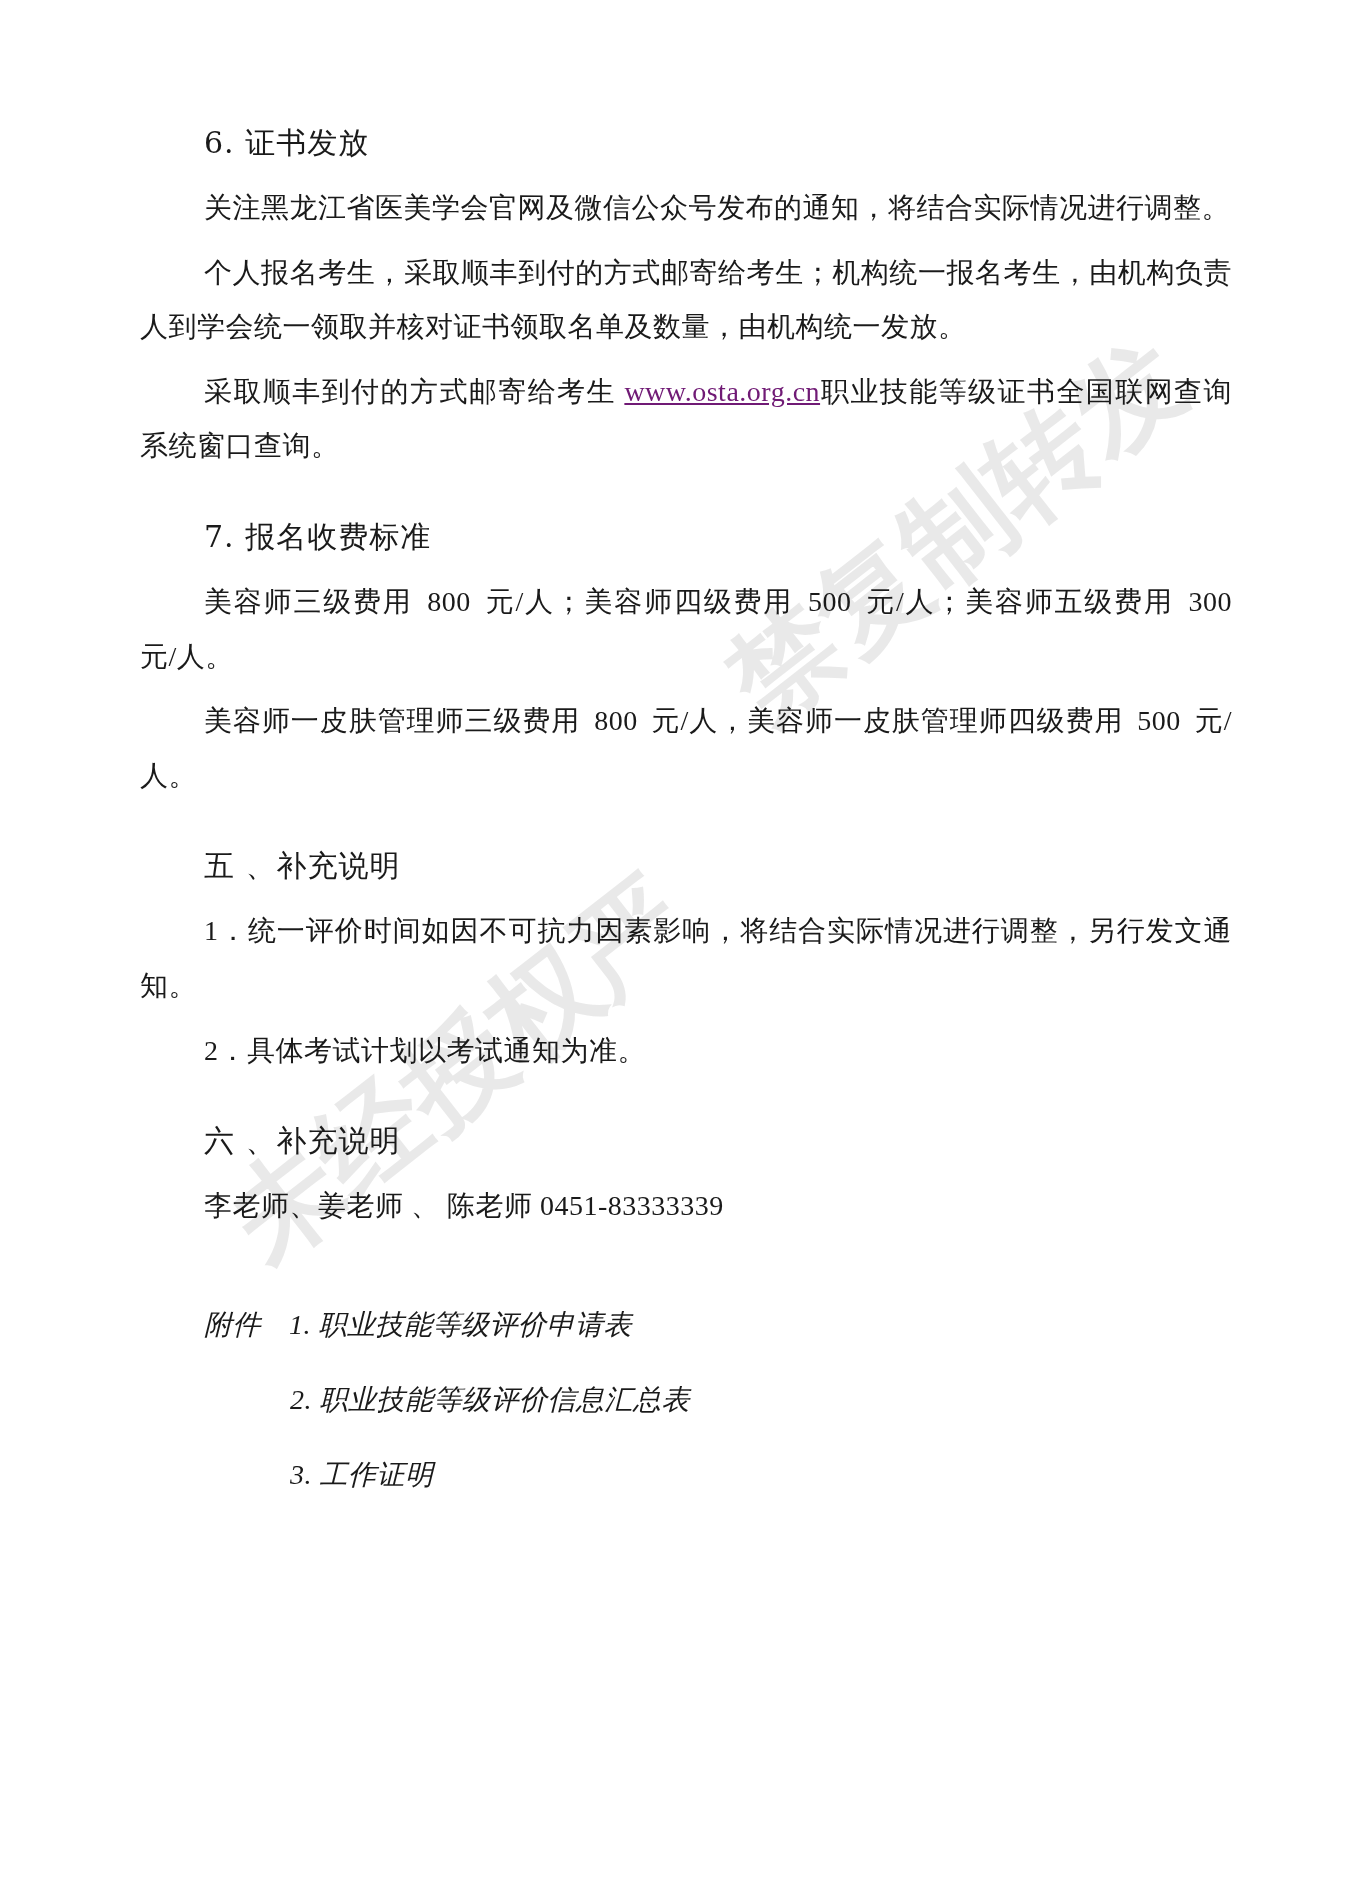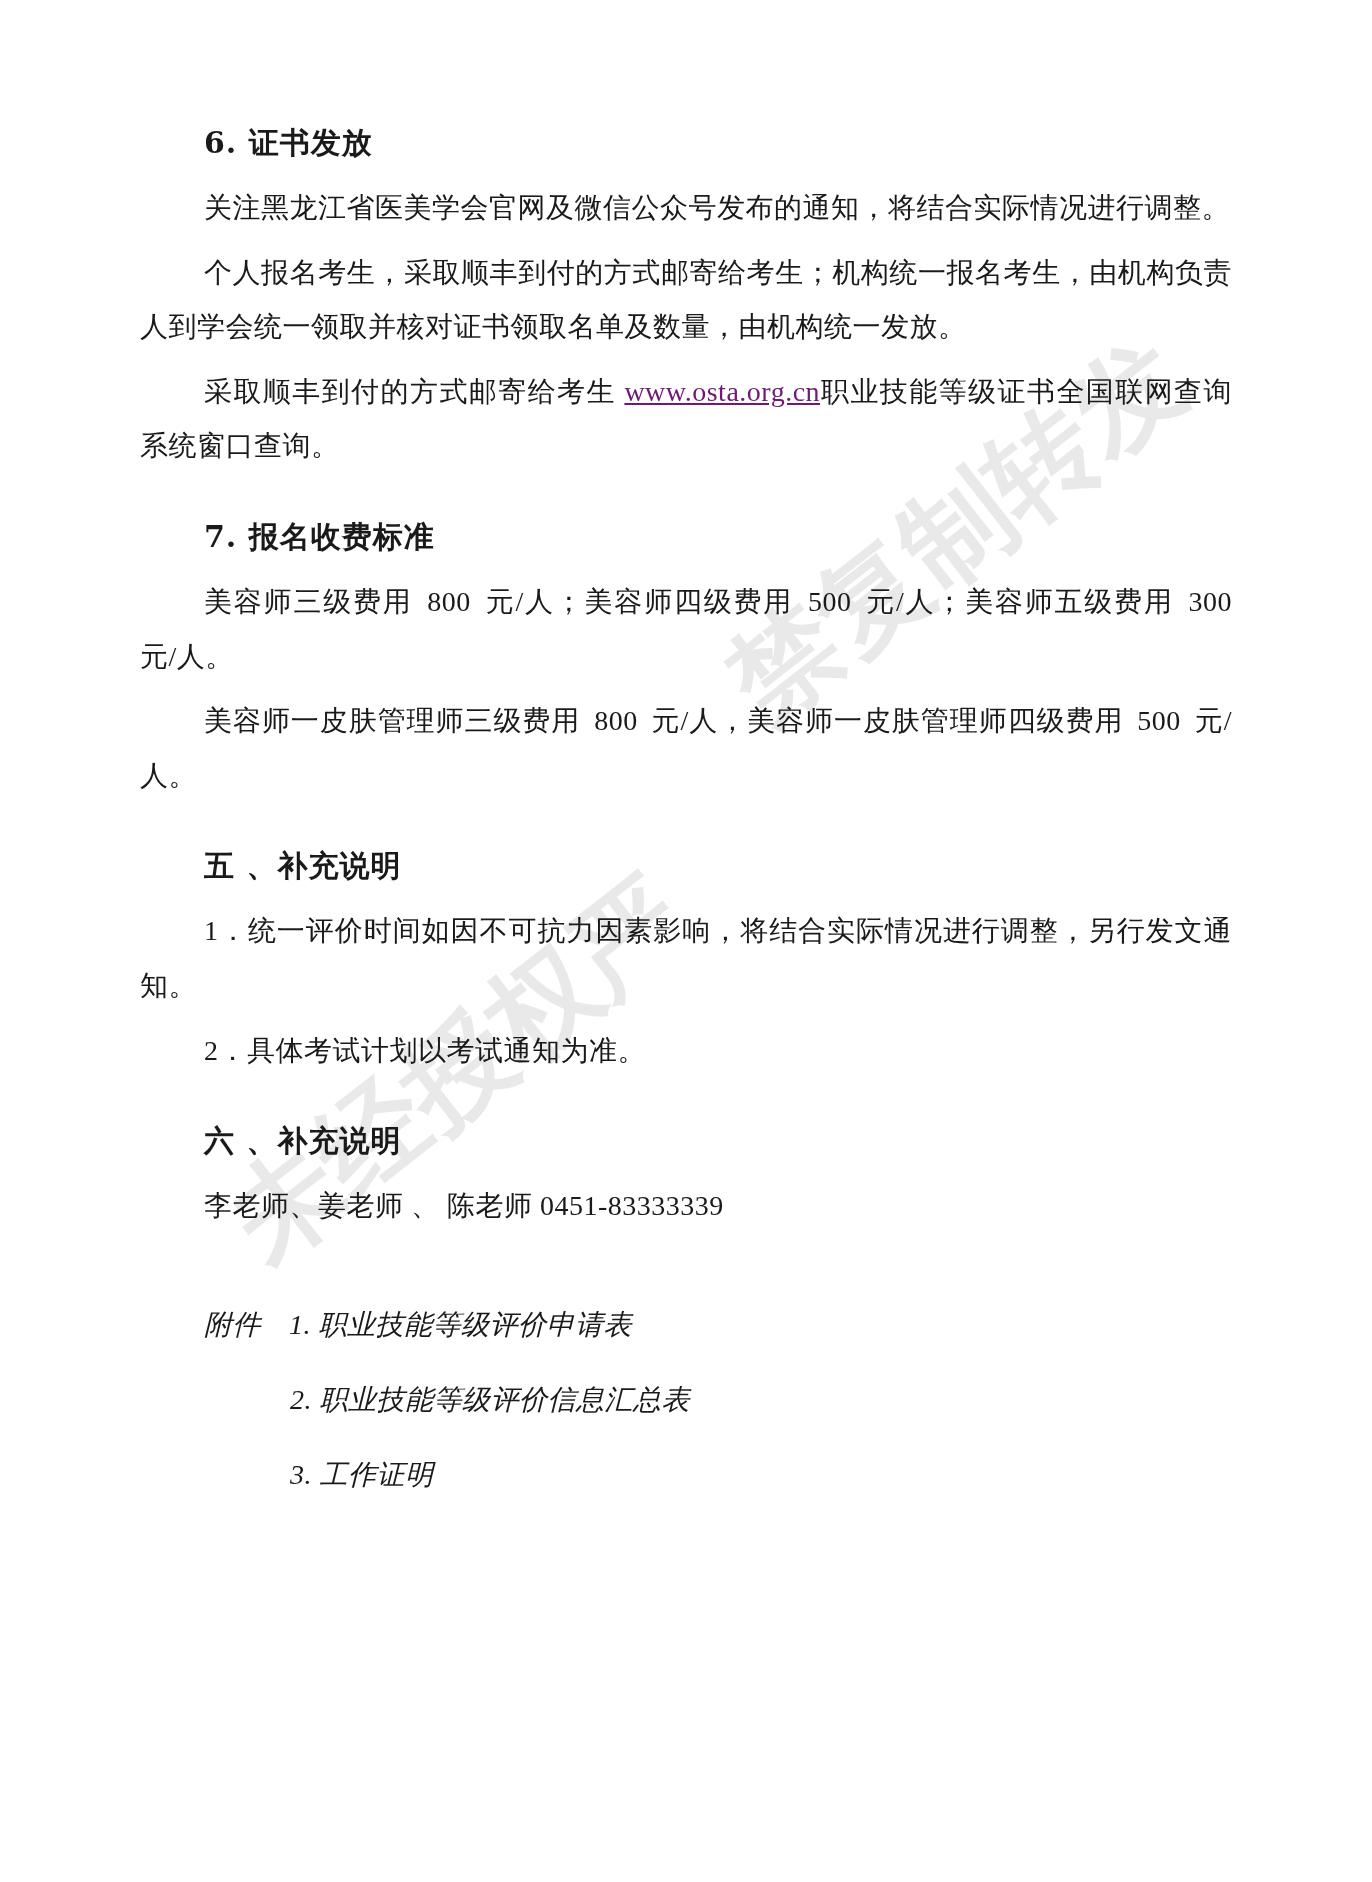--- a/index.html
+++ b/index.html
@@ -49,21 +49,21 @@
     top: 1180px;
     font-size: 108px;
     transform: rotate(-38deg);
   }
   .content {
     position: relative;
     z-index: 10;
   }
   h2.section {
     font-size: 30px;
-    font-weight: bold;
+    font-weight: normal;
     font-family: "DejaVu Serif", serif;
     margin: 0 0 16px 0;
     padding: 0;
     text-indent: 64px;
     letter-spacing: 1px;
     line-height: 1.5;
   }
   h2.section.gap {
     margin-top: 40px;
   }

